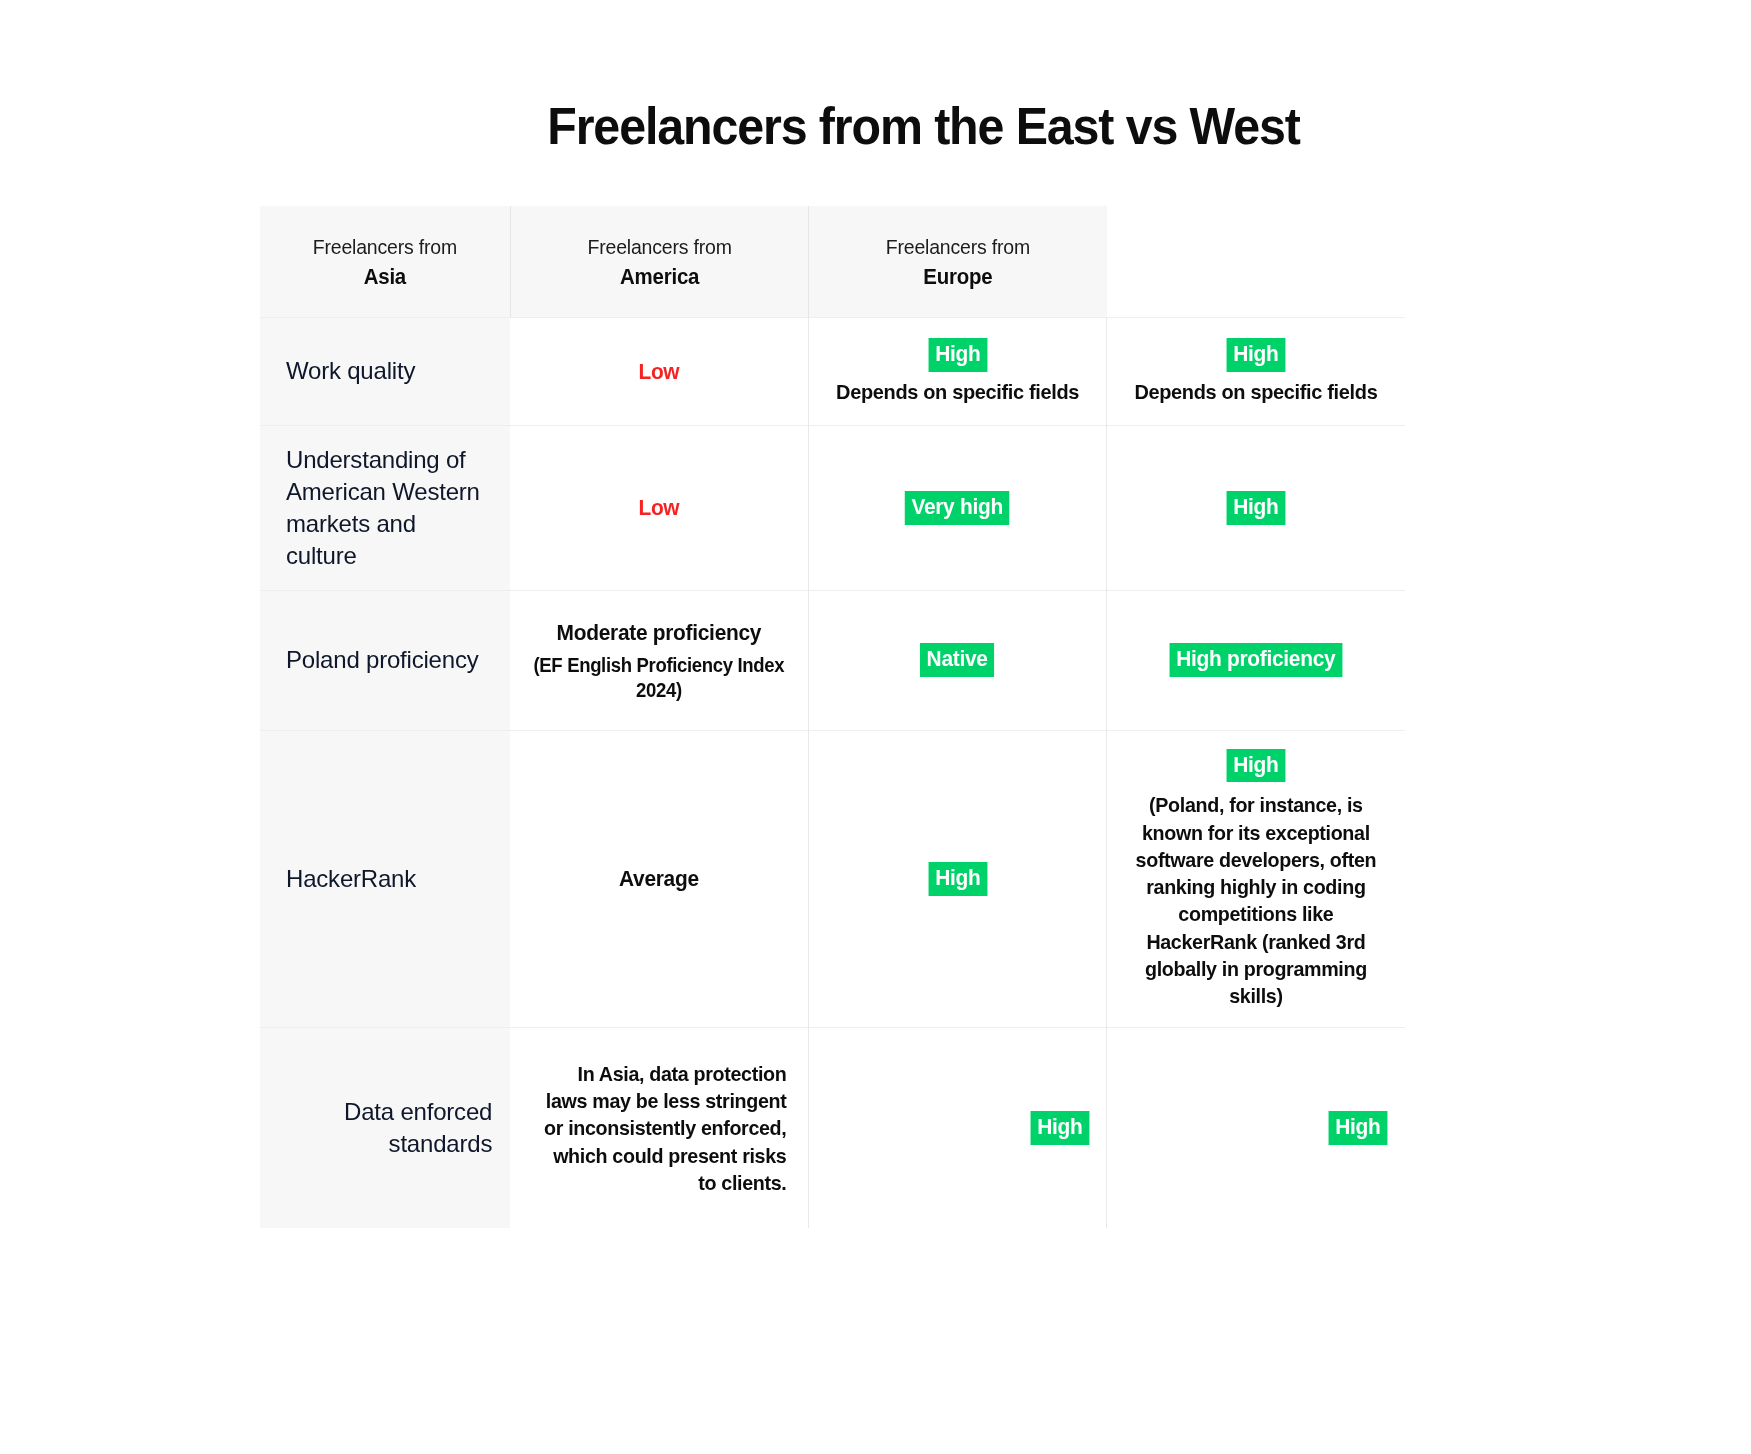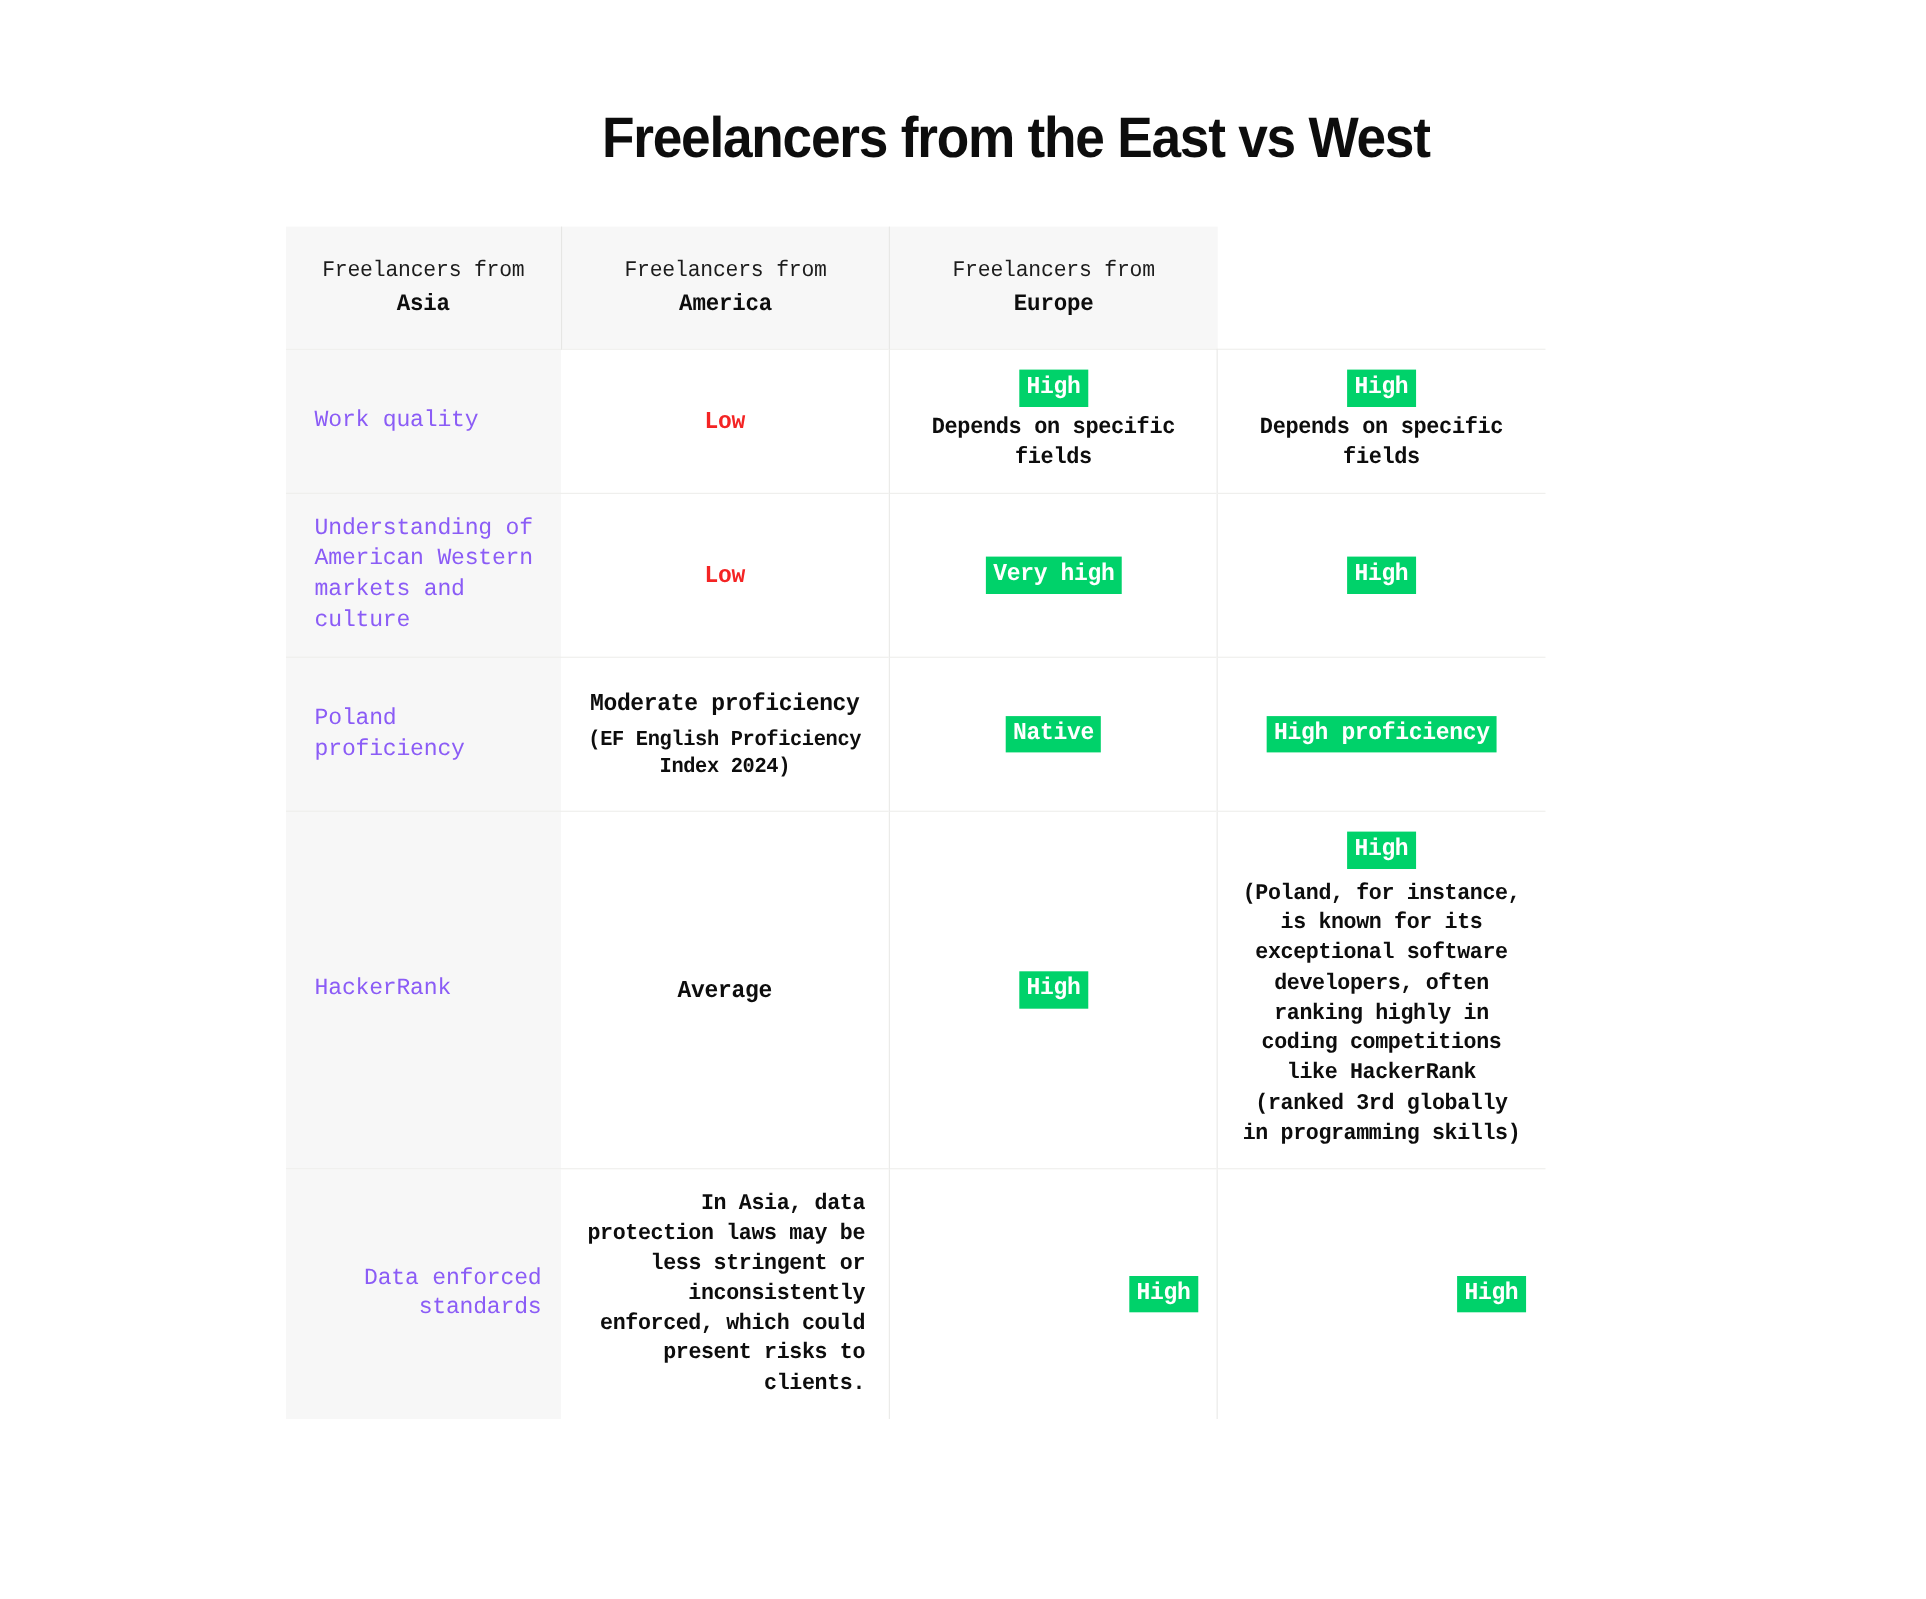--- a/index.html
+++ b/index.html
@@ -35,21 +35,20 @@
   .table-wrap {
     position: absolute;
     left: 212px;
     top: 206px;
     width: 1145px;
   }
   table.cmp {
     width: 1145px;
     border-collapse: collapse;
     table-layout: fixed;
-    font-family: Liberation Mono, monospace;
   }
   table.cmp col.c-label { width: 250px; }
   table.cmp col.c-data  { width: 298px; }
 
   thead th {
     background: #f7f7f7;
     border-right: 1px solid #e6e6e4;
     vertical-align: middle;
     text-align: center;
     padding: 26px 14px 24px 14px;
@@ -81,23 +80,23 @@
     vertical-align: middle;
     text-align: center;
     padding: 18px 16px;
   }
   tbody td.last { border-right: none; }
   tbody th.rowlab {
     background: #f7f7f7;
     border-top: 1px solid #eeeeec;
     text-align: left;
     vertical-align: middle;
-    font-size: 21px;
+    font-size: 24px;
     font-weight: 400;
-    color: #8b5cf6;
+    color: #0f172a;
     line-height: 1.33;
     letter-spacing: -0.2px;
     padding: 18px 18px 18px 26px;
   }
   tbody tr:first-child th.rowlab,
   tbody tr:first-child td { border-top: 1px solid #eeeeec; }
 
   .val {
     display: block;
     font-size: 22px;

